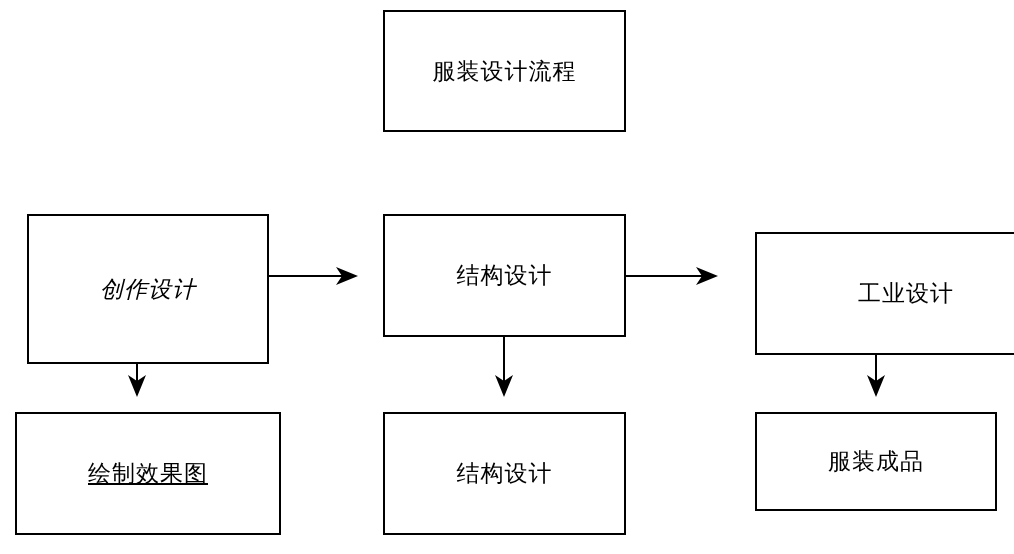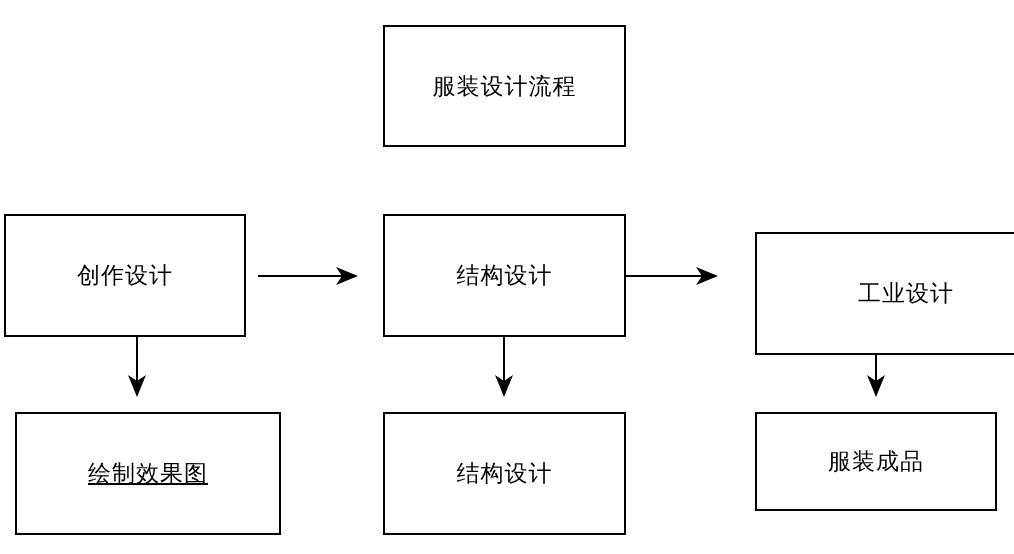--- a/index.html
+++ b/index.html
@@ -23,22 +23,22 @@
     color: var(--text, #000000);
     display: flex;
     align-items: center;
     justify-content: center;
     font-size: 23px;
     letter-spacing: 1px;
     white-space: nowrap;
   }
   .node span { display: inline-block; }
 
-  #node-title            { left: 383px; top: 25px;  width: 243px; height: 122px; }
-  #node-creative         { left: 4px;  top: 214px; width: 242px; height: 123px; }
+  #node-title            { left: 383px; top: 10px;  width: 243px; height: 122px; }
+  #node-creative         { left: 27px;  top: 214px; width: 242px; height: 150px; font-style: italic; }
   #node-structural       { left: 383px; top: 214px; width: 243px; height: 123px; align-items: center; }
   #node-industrial       { left: 755px; top: 232px; width: 274px; height: 123px; padding-left: 28px; }
   #node-effect-drawing   { left: 15px;  top: 412px; width: 266px; height: 123px; text-decoration: underline; }
   #node-pattern-making   { left: 383px; top: 412px; width: 243px; height: 123px; }
   #node-finished-garment { left: 755px; top: 412px; width: 242px; height: 99px; }
 
   svg.arrows {
     position: absolute;
     left: 0; top: 0;
     width: 1014px;

